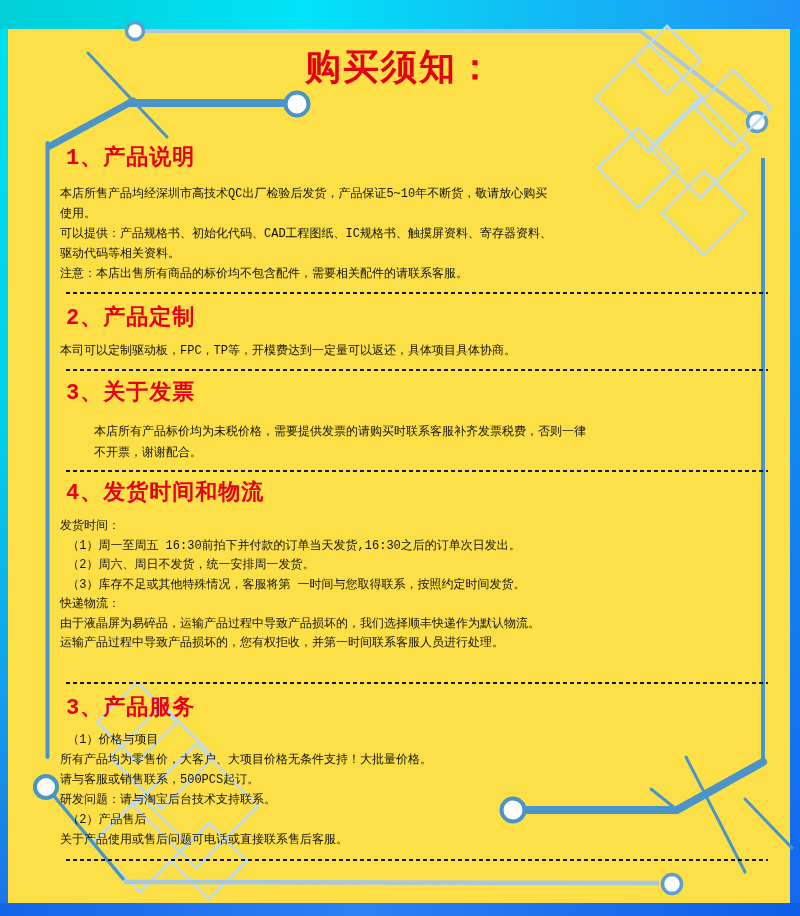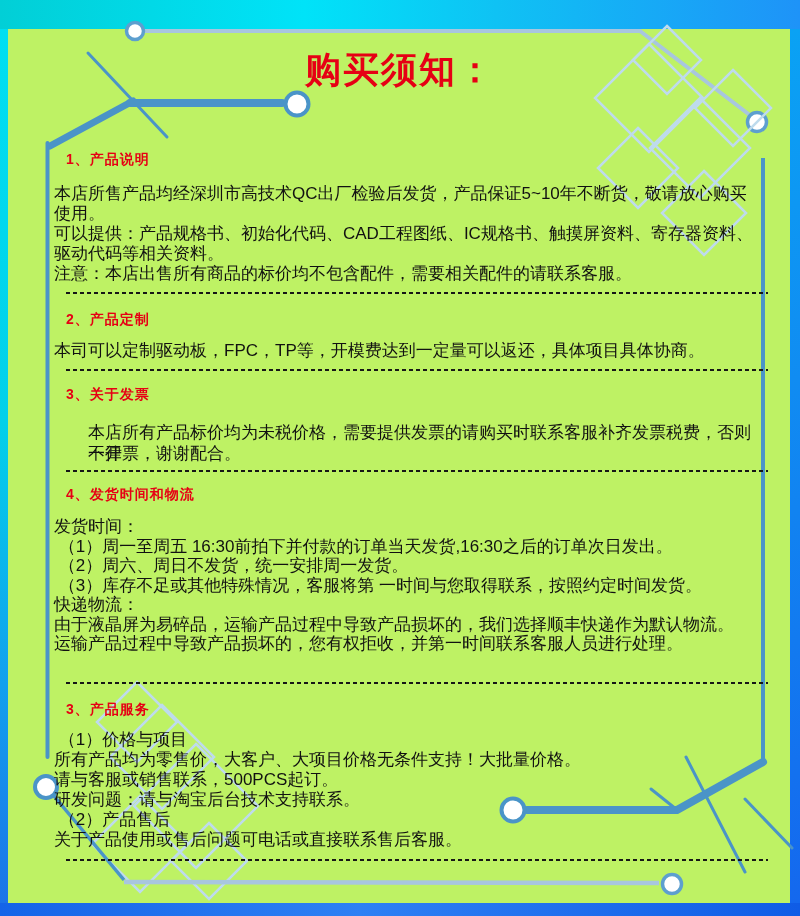--- a/index.html
+++ b/index.html
@@ -1,44 +1,44 @@
 <!DOCTYPE html>
 <html><head>
 <meta charset="utf-8">
 <style>
   html,body{margin:0;padding:0;}
   .page{
     position:relative;width:800px;height:916px;overflow:hidden;
-    background:#bef264;
-    font-family:Liberation Sans, sans-serif;
+    background:#fde047;
+    font-family:Liberation Mono, monospace;
   }
   
   .top-bar{position:absolute;left:0;top:0;width:800px;height:29px;
     background:linear-gradient(90deg,#02cfd6 0%,#00e3f8 38%,#0fc2f4 62%,#1e93f8 100%);}
   .left-bar{position:absolute;left:0;top:29px;width:8px;height:874px;
     background:linear-gradient(180deg,#00dff2 0%,#02d0ea 45%,#12a0ee 75%,#1b74e8 100%);}
   .right-bar{position:absolute;left:790px;top:29px;width:10px;height:874px;
     background:linear-gradient(180deg,#0aa2f4 0%,#108cf2 40%,#1468ee 100%);}
   .bottom-bar{position:absolute;left:0;top:903px;width:800px;height:13px;
     background:linear-gradient(90deg,#1464e8 0%,#2e80f4 45%,#0f5ce6 100%);}
 
   .decor-svg{position:absolute;left:0;top:0;z-index:1;pointer-events:none;}
 
   .content{position:absolute;left:0;top:0;width:800px;height:916px;z-index:2;}
 
   .page-title{
     position:absolute;left:0;top:48px;width:800px;text-align:center;
     font-size:36px;line-height:44px;font-weight:bold;color:#e60014;letter-spacing:2px;
   }
   .sec-heading{
-    position:absolute;left:66px;font-size:14px;line-height:26px;font-weight:bold;color:#e60014;
+    position:absolute;left:66px;font-size:22px;line-height:26px;font-weight:bold;color:#e60014;
     letter-spacing:1px;
   }
   .sec-body{
-    position:absolute;left:54px;width:700px;color:#111111;font-size:17px;
+    position:absolute;left:60px;width:700px;color:#111111;font-size:12px;
   }
   .sec-body .line{white-space:pre-wrap;line-height:20px;height:20px;}
   .body-4 .line{line-height:19.5px;height:19.5px;}
   .body-3 .line{line-height:21px;height:21px;margin-left:34px;}
   .dashed{
     position:absolute;left:66px;width:702px;height:2px;
     background:repeating-linear-gradient(90deg,#161616 0 4px,transparent 4px 7px);
   }
 </style>
 </head>

